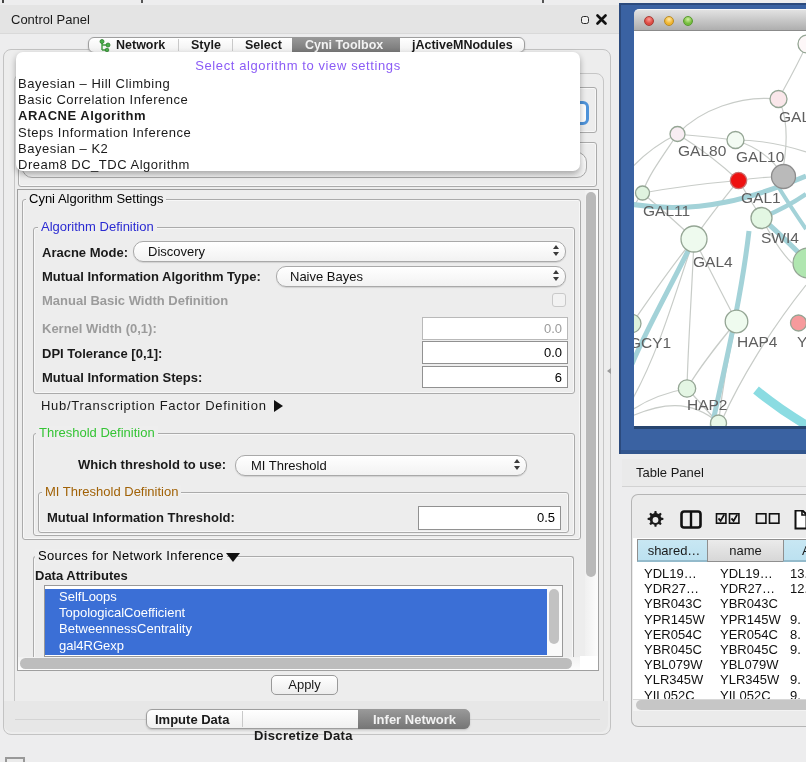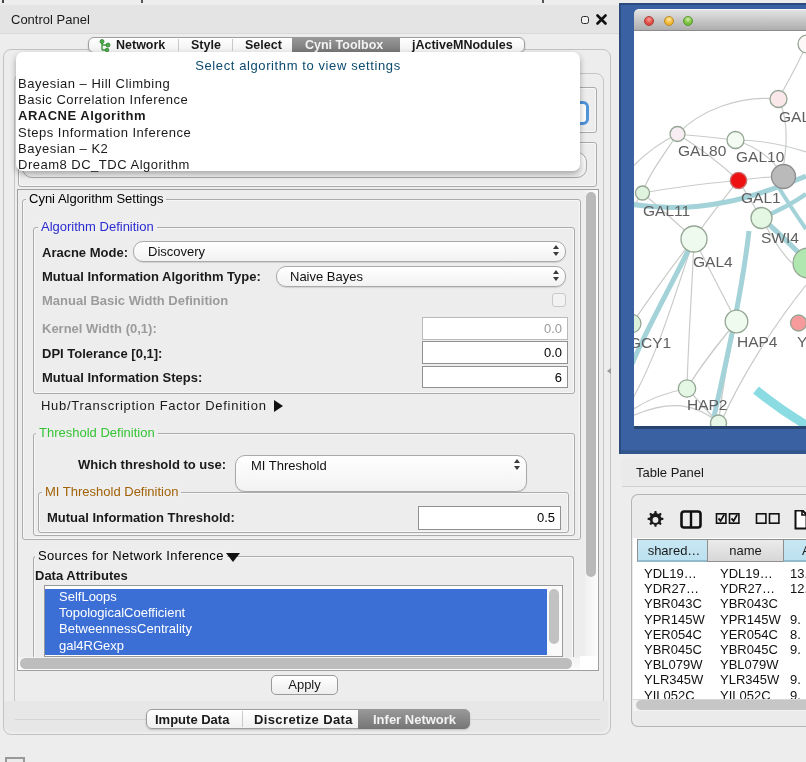--- a/index.html
+++ b/index.html
@@ -60,21 +60,21 @@
 <div class="lbl b" style="left:412px;top:38px;font-size:12.5px;line-height:14px;">jActiveMNodules</div>
 
 <div class="grp" style="left:18px;top:87px;width:576.5px;height:44px;"></div>
 <div class="grp" style="left:18px;top:142px;width:576.5px;height:42.5px;"></div>
 <div class="abs" style="left:22px;top:152px;width:565px;height:26px;background:linear-gradient(#fff,#eee);border:1px solid #a9a9a9;border-radius:10px;box-sizing:border-box;"></div>
 <div class="abs" style="left:567px;top:101px;width:22px;height:24px;background:#fff;border:3px solid #4f93d9;border-radius:6px;box-sizing:border-box;"></div>
 
 <div class="abs" style="left:17px;top:189px;width:582px;height:482px;background:#ededed;border:1px solid #9f9f9f;box-sizing:border-box;"></div>
 
 <div class="abs" style="left:16px;top:52px;width:564px;height:119px;background:#ffffff;border-radius:7px;box-shadow:0 3px 6px rgba(0,0,0,0.32);"></div>
-<div class="lbl" style="left:0;top:58px;width:596px;text-align:center;color:#0c4a6e;letter-spacing:0.6px;">Select algorithm to view settings</div>
+<div class="lbl" style="left:0;top:58px;width:596px;text-align:center;color:#8b5cf6;letter-spacing:0.6px;">Select algorithm to view settings</div>
 <div class="lbl" style="left:18px;top:76px;letter-spacing:0.5px;">Bayesian – Hill Climbing</div>
 <div class="lbl" style="left:18px;top:92px;letter-spacing:0.5px;">Basic Correlation Inference</div>
 <div class="lbl b" style="left:18px;top:108px;letter-spacing:0.5px;">ARACNE Algorithm</div>
 <div class="lbl" style="left:18px;top:125px;letter-spacing:0.5px;">Steps Information Inference</div>
 <div class="lbl" style="left:18px;top:141px;letter-spacing:0.5px;">Bayesian – K2</div>
 <div class="lbl" style="left:18px;top:157px;letter-spacing:0.5px;">Dream8 DC_TDC Algorithm</div>
 
 <div class="grp" style="left:22px;top:199px;width:557px;height:339px;"></div>
 <div class="gt" style="left:26px;top:192px;">Cyni Algorithm Settings</div>
 
@@ -111,21 +111,21 @@
 <div class="lbl b" style="left:42px;top:370px;">Mutual Information Steps:</div>
 <div class="tf" style="left:422px;top:366px;width:146px;height:22px;">6</div>
 
 <div class="lbl" style="left:41px;top:398px;letter-spacing:0.72px;">Hub/Transcription Factor Definition</div>
 <div class="abs" style="left:274px;top:400px;width:0;height:0;border-top:6px solid transparent;border-bottom:6px solid transparent;border-left:9px solid #111;"></div>
 
 <div class="grp" style="left:33px;top:433px;width:540px;height:101px;"></div>
 <div class="gt" style="left:36px;top:426px;color:#35c435;">Threshold Definition</div>
 
 <div class="lbl b" style="left:78px;top:457px;">Which threshold to use:</div>
-<div class="combo" style="left:235px;top:455px;width:292px;height:37px;">
+<div class="combo" style="left:235px;top:455px;width:292px;height:21px;">
   <div class="ct" style="left:15px;">MI Threshold</div>
   <div class="spin" style="top:3px;">
       <div class="up"></div>
       <div class="dn"></div>
     </div>
 </div>
 
 <div class="grp" style="left:38px;top:492px;width:529px;height:39px;"></div>
 <div class="gt" style="left:42px;top:485px;color:#a16207;">MI Threshold Definition</div>
 <div class="lbl b" style="left:47px;top:510px;">Mutual Information Threshold:</div>
@@ -156,21 +156,21 @@
 <div class="abs" style="left:271px;top:675px;width:67px;height:20px;background:linear-gradient(#ffffff,#ededed);border:1px solid #9a9a9a;border-radius:5px;box-sizing:border-box;"></div>
 <div class="lbl" style="left:271px;top:677px;width:67px;text-align:center;">Apply</div>
 
 <div class="abs" style="left:4px;top:701px;width:604px;height:31px;background:#e7e7e7;border-radius:0 0 8px 8px;"></div>
 <div class="abs" style="left:15px;top:719px;width:132px;height:1px;background:#d4d4d4;"></div>
 <div class="abs" style="left:469px;top:719px;width:131px;height:1px;background:#d4d4d4;"></div>
 <div class="abs" style="left:146px;top:709px;width:324px;height:20px;background:linear-gradient(#ffffff,#f0f0f0);border:1px solid #9e9e9e;border-radius:6px;box-sizing:border-box;box-shadow:0 1px 2px rgba(0,0,0,0.18);"></div>
 <div class="abs" style="left:242px;top:711px;width:1px;height:16px;background:#c9c9c9;"></div>
 <div class="abs" style="left:358px;top:709px;width:112px;height:20px;background:linear-gradient(#9a9a9a,#757575);border-radius:0 6px 6px 0;"></div>
 <div class="lbl b" style="left:155px;top:712px;">Impute Data</div>
-<div class="lbl b" style="left:254px;top:712px;letter-spacing:0.38px;">Discretize Data</div>
+<div class="lbl b" style="left:254px;top:728px;letter-spacing:0.38px;">Discretize Data</div>
 <div class="lbl b" style="left:373px;top:712px;color:#f2f2f2;">Infer Network</div>
 
 <div class="abs" style="left:5px;top:757px;width:20px;height:8px;border:2px solid #999;background:#ebebeb;box-sizing:border-box;"></div>
 
 <div class="abs" style="left:619px;top:3px;width:187px;height:451px;background:#3a62a2;border-left:2px solid #2b4a7d;border-top:2px solid #2b4a7d;box-sizing:border-box;"></div>
 
 <div class="abs" style="left:634px;top:9px;width:172px;height:22px;background:linear-gradient(#e2e2e2,#aeaeae);border-top:1px solid #f5f5f5;border-bottom:1px solid #8b8b8b;box-sizing:border-box;border-radius:5px 0 0 0;"></div>
 <div class="abs" style="left:644px;top:16px;width:10px;height:10px;border-radius:50%;background:radial-gradient(circle at 50% 30%,#ff9a94,#dd4b43 60%);border:1px solid #a83a33;box-sizing:border-box;"></div>
 <div class="abs" style="left:664px;top:16px;width:10px;height:10px;border-radius:50%;background:radial-gradient(circle at 50% 30%,#ffe9a8,#f0b52f 60%);border:1px solid #bb8c22;box-sizing:border-box;"></div>
 <div class="abs" style="left:683px;top:16px;width:10px;height:10px;border-radius:50%;background:radial-gradient(circle at 50% 30%,#d2f0a2,#75bd3e 60%);border:1px solid #579a2e;box-sizing:border-box;"></div>

